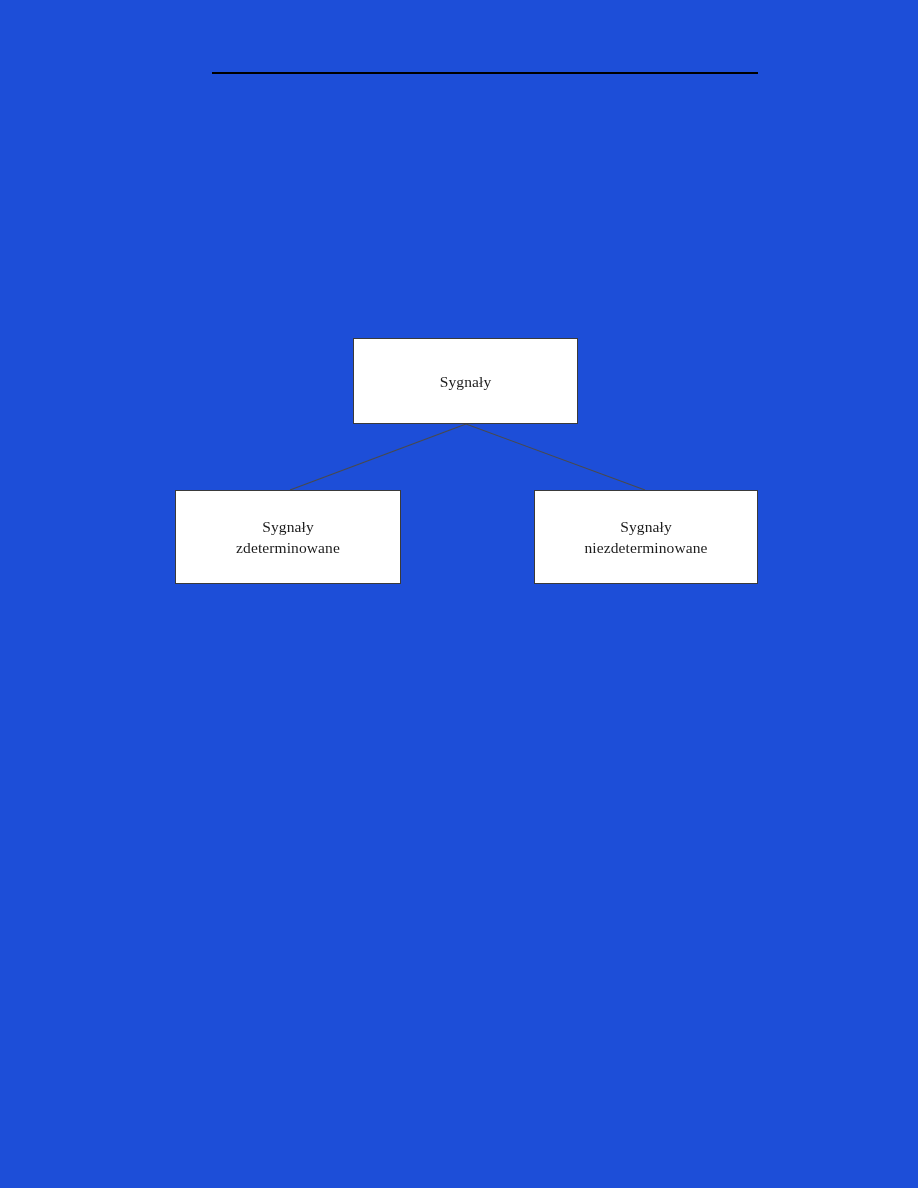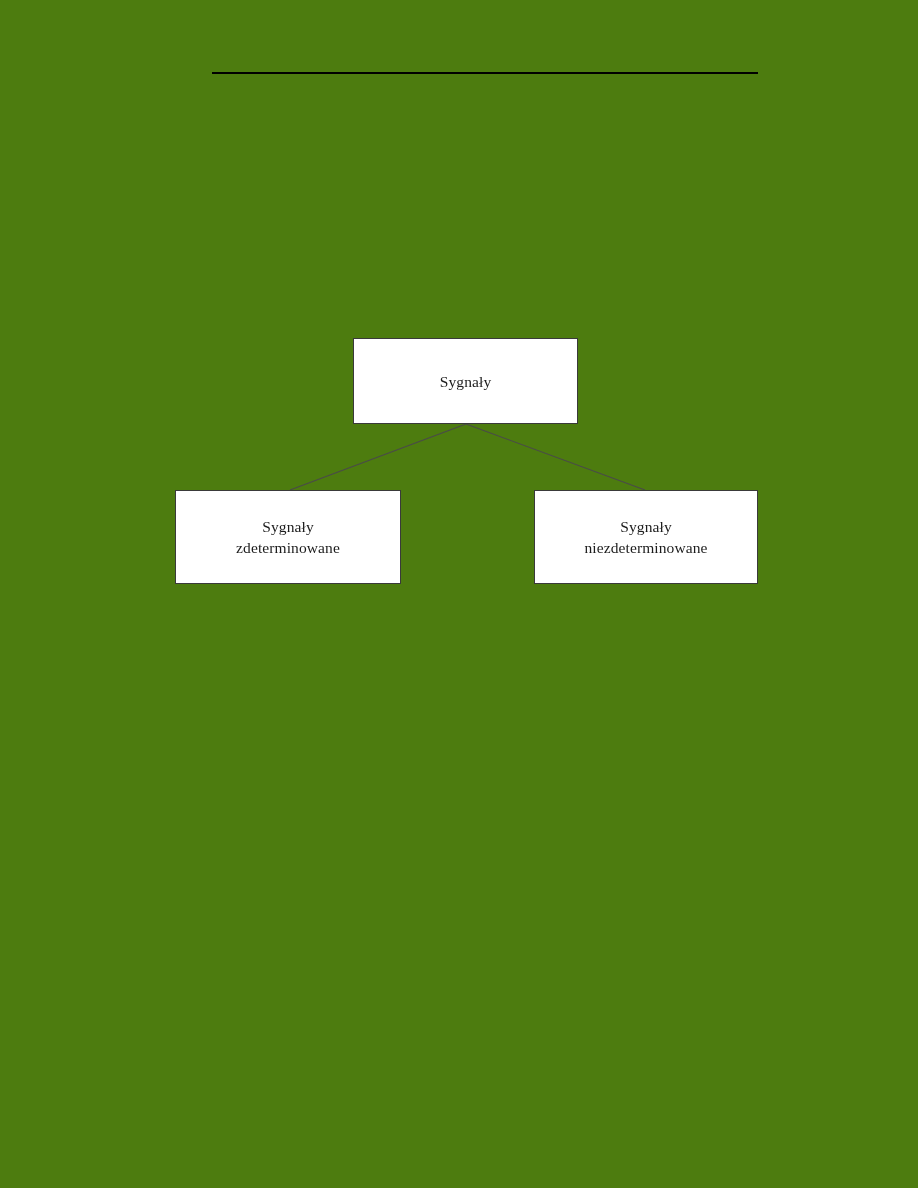--- a/index.html
+++ b/index.html
@@ -5,21 +5,21 @@
   html, body {
     margin: 0;
     padding: 0;
     background: #ffffff;
   }
 
   .page {
     position: relative;
     width: 918px;
     height: 1188px;
-    background: #4d7c0f;
+    background: #1d4ed8;
     overflow: hidden;
     font-family: "Liberation Serif", "DejaVu Serif", serif;
     color: #1a1a1a;
   }
 
   
   .header-rule {
     position: absolute;
     left: 212px;
     top: 72px;

